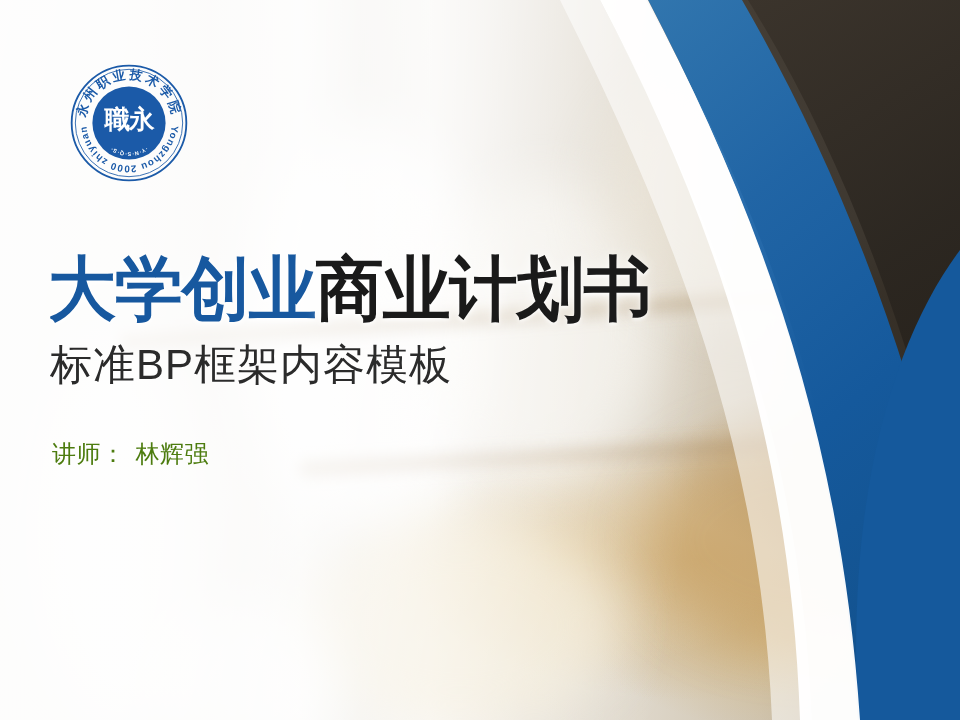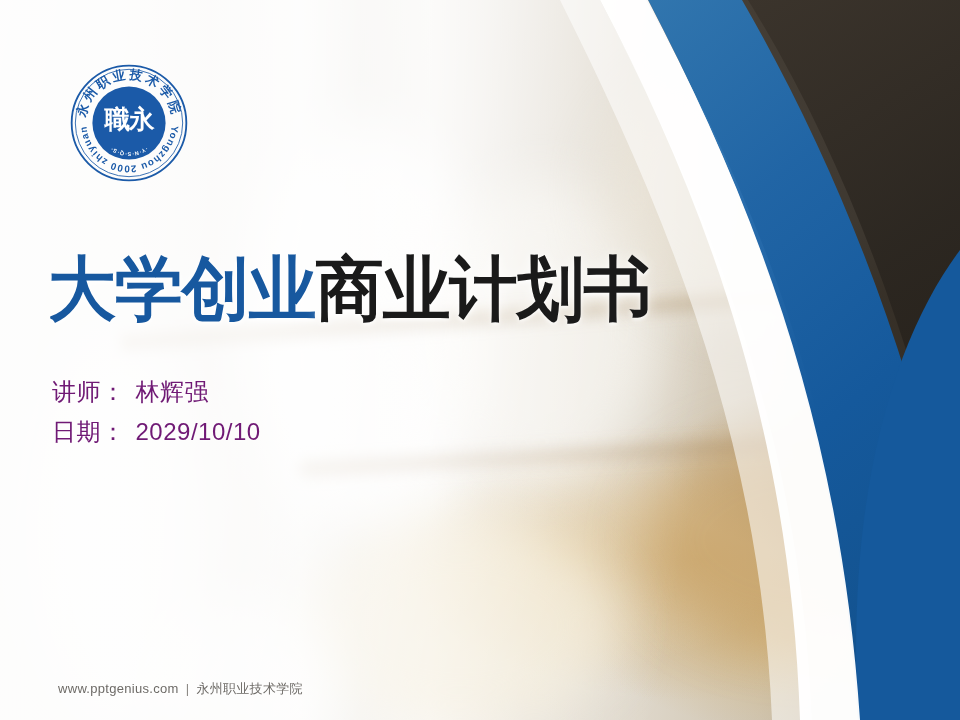--- a/index.html
+++ b/index.html
@@ -131,21 +131,21 @@
     text-shadow: 0 1px 3px rgba(255,255,255,0.85);
   }
 
   .meta {
     margin-top: 44px;
     margin-left: 4px;
   }
   .meta-row {
     font-size: 24px;
     line-height: 40px;
-    color: #701a75;
+    color: #4d7c0f;
     letter-spacing: 0.5px;
     white-space: nowrap;
     text-shadow: 0 1px 3px rgba(255,255,255,0.8);
   }
   .meta-label { margin-right: 10px; }
   .meta-value { }
 
   
   .footer {
     position: absolute;
@@ -238,26 +238,23 @@
       <textPath href="#arcDots" startOffset="50%" text-anchor="middle">·Y·N·S·Q·S·</textPath>
     </text>
 
     <text x="100" y="108" text-anchor="middle" font-family="'Liberation Sans', sans-serif" font-size="42" font-weight="700" fill="#ffffff" letter-spacing="-2">職永</text>
   </svg>
 
   <div class="text-block">
 
     <h1 class="title"><span class="seg-blue">大学创业</span><span class="seg-black">商业计划书</span></h1>
 
+    <div class="subtitle">标准BP框架内容模板</div>
 
     <div class="meta">
       <div class="meta-row">
         <span class="meta-label">讲师：</span><span class="meta-value">林辉强</span>
       </div>
-      <div class="meta-row">
-        <span class="meta-label">日期：</span><span class="meta-value">2029/10/10</span>
-      </div>
     </div>
   </div>
 
-  <div class="footer"><span>www.pptgenius.com</span><span class="sep">|</span><span>永州职业技术学院</span></div>
 
 </div>
 
 </body></html>

